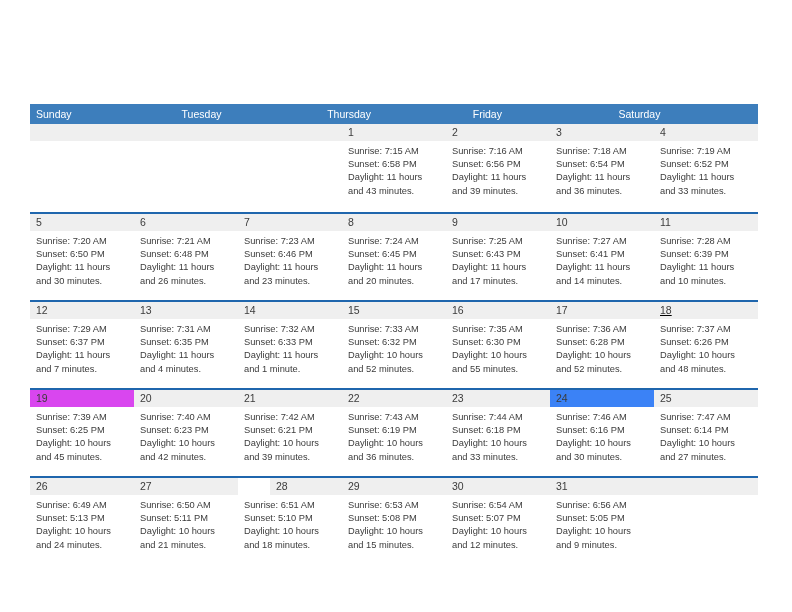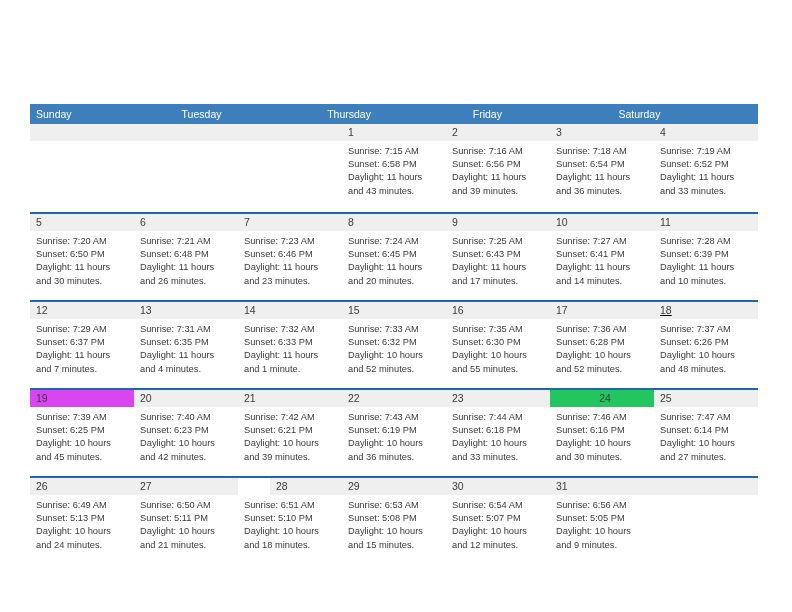--- a/index.html
+++ b/index.html
@@ -442,21 +442,21 @@
               <span class="daynum">23</span>
             </div>
             <div class="day-body">
               <div class="day-line">Sunrise: 7:44 AM</div>
               <div class="day-line">Sunset: 6:18 PM</div>
               <div class="day-line">Daylight: 10 hours</div>
               <div class="day-line">and 33 minutes.</div>
             </div>
           </div>
           <div class="day-cell">
-            <div class="daynum-band" style="background: #22c55e; text-align: center;">
+            <div class="daynum-band" style="background: #3b82f6;">
               <span class="daynum">24</span>
             </div>
             <div class="day-body">
               <div class="day-line">Sunrise: 7:46 AM</div>
               <div class="day-line">Sunset: 6:16 PM</div>
               <div class="day-line">Daylight: 10 hours</div>
               <div class="day-line">and 30 minutes.</div>
             </div>
           </div>
           <div class="day-cell">

